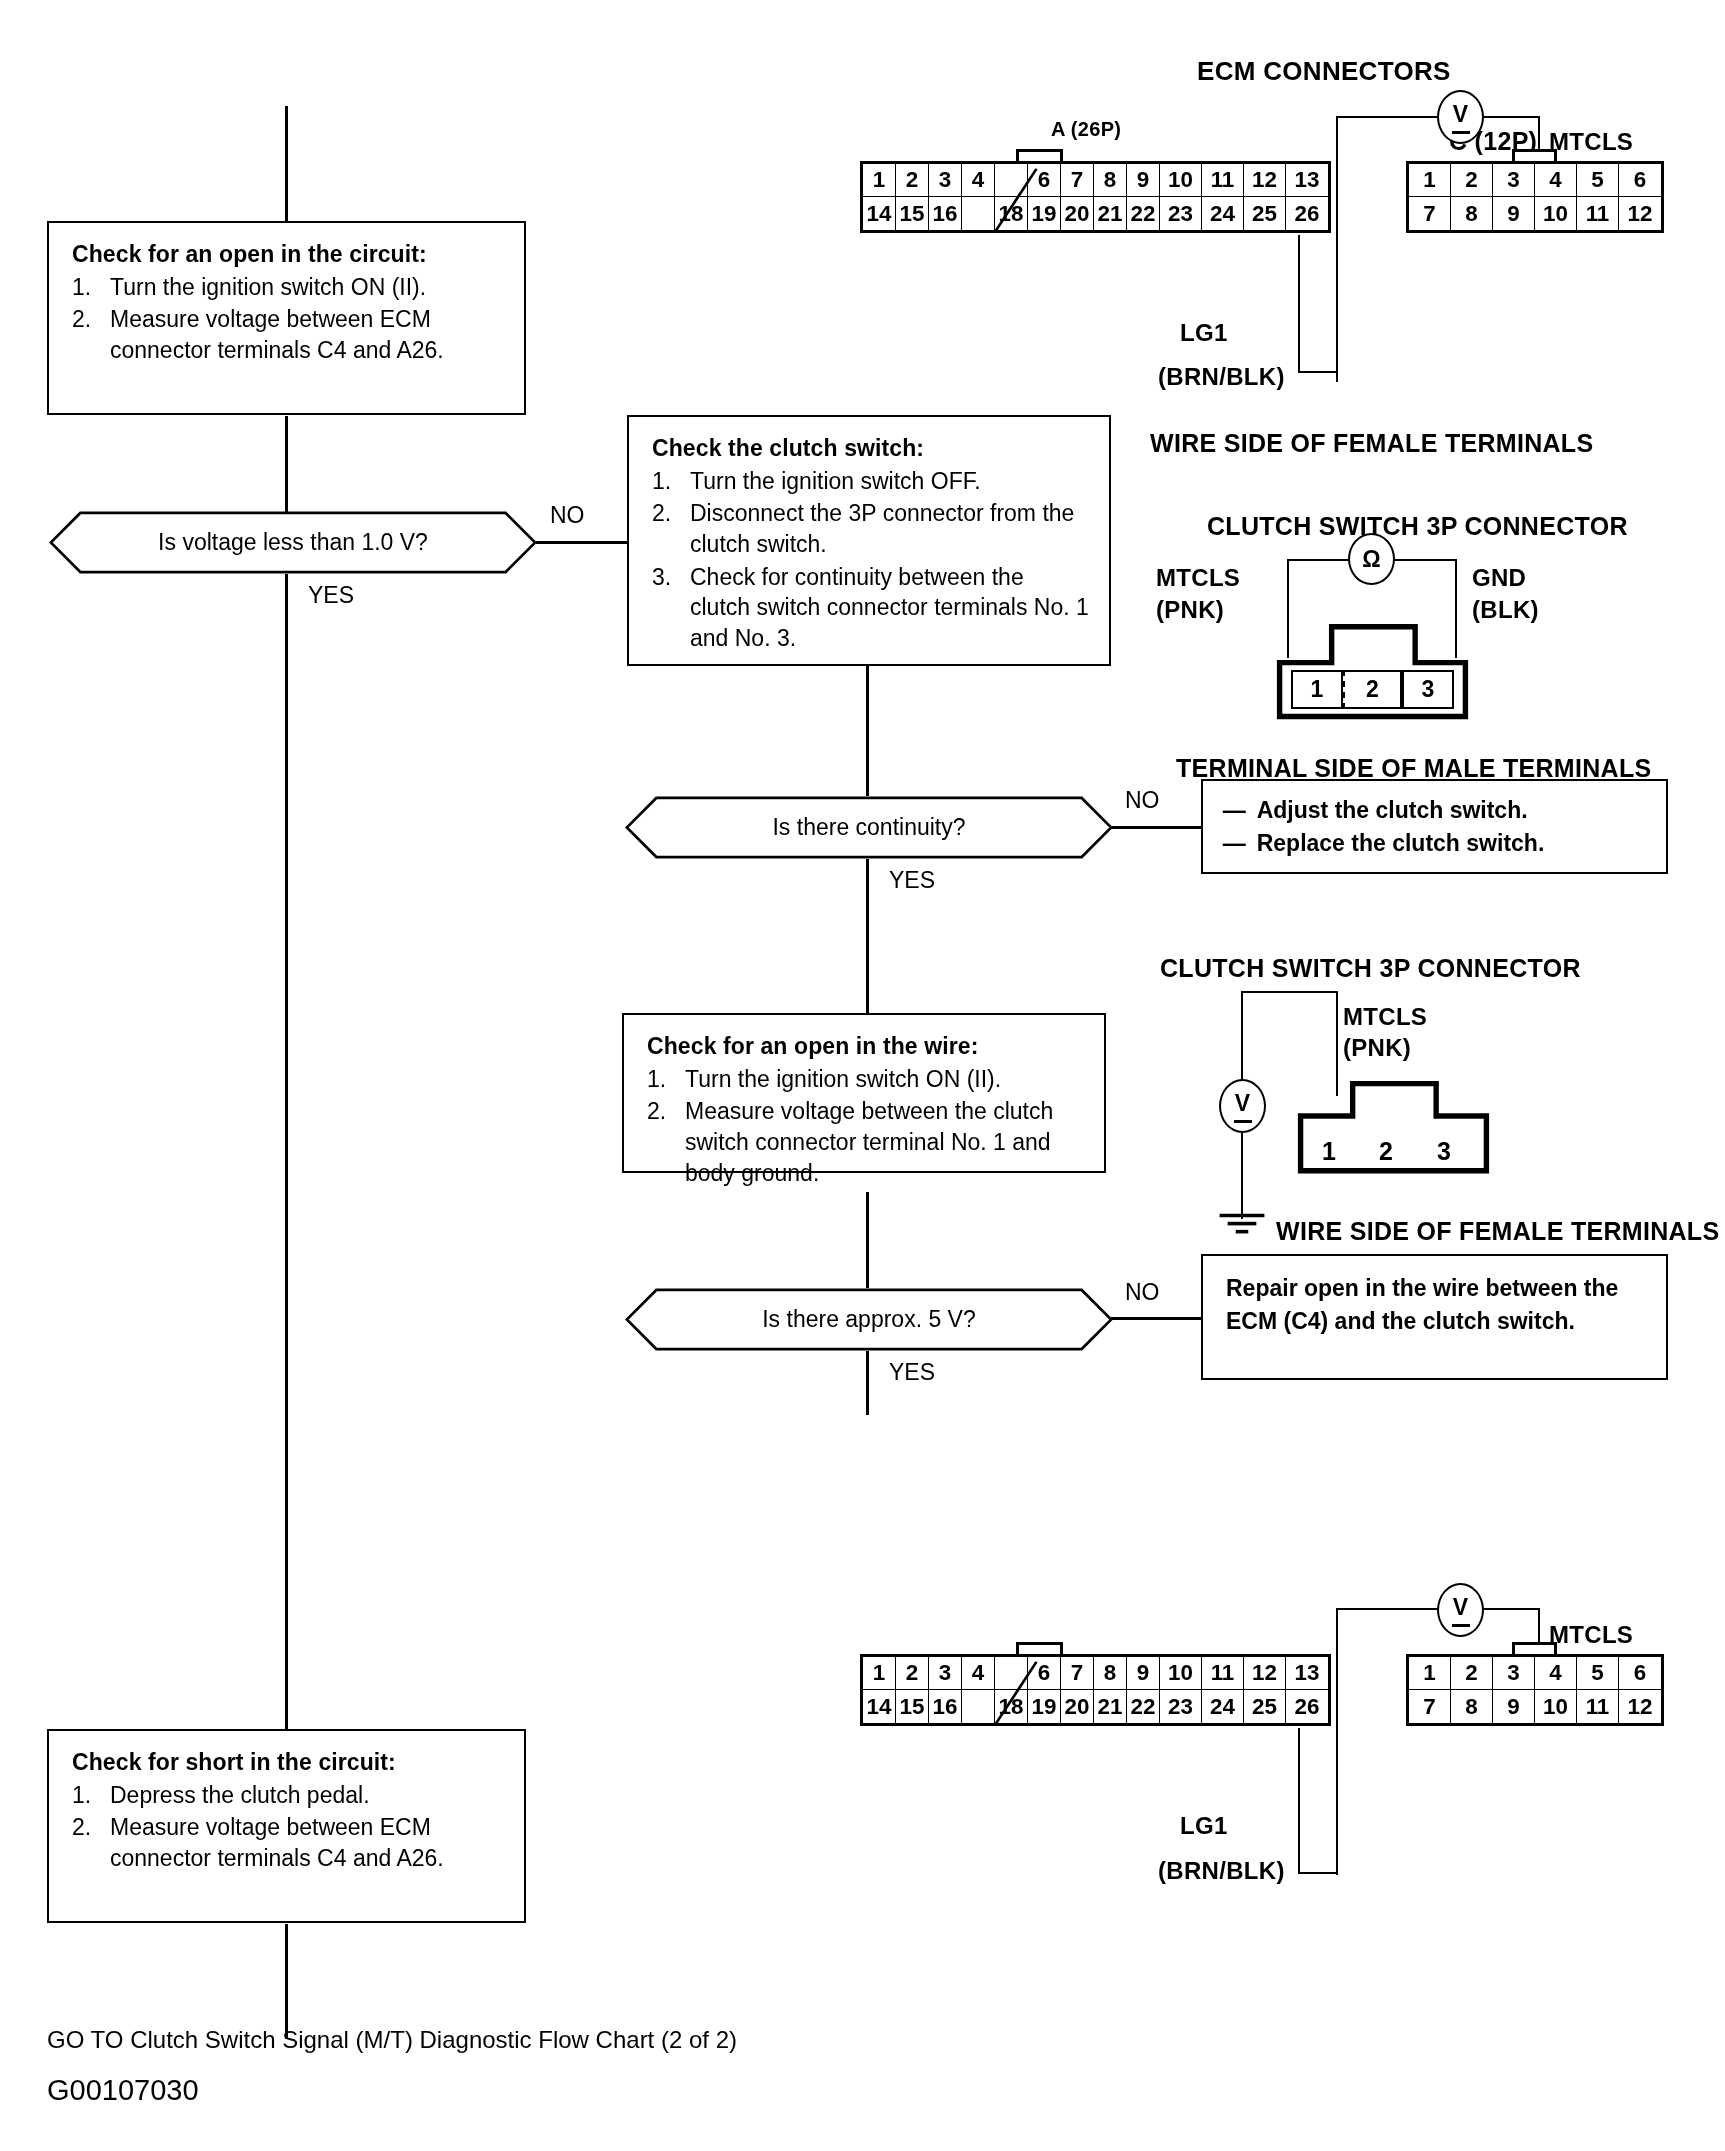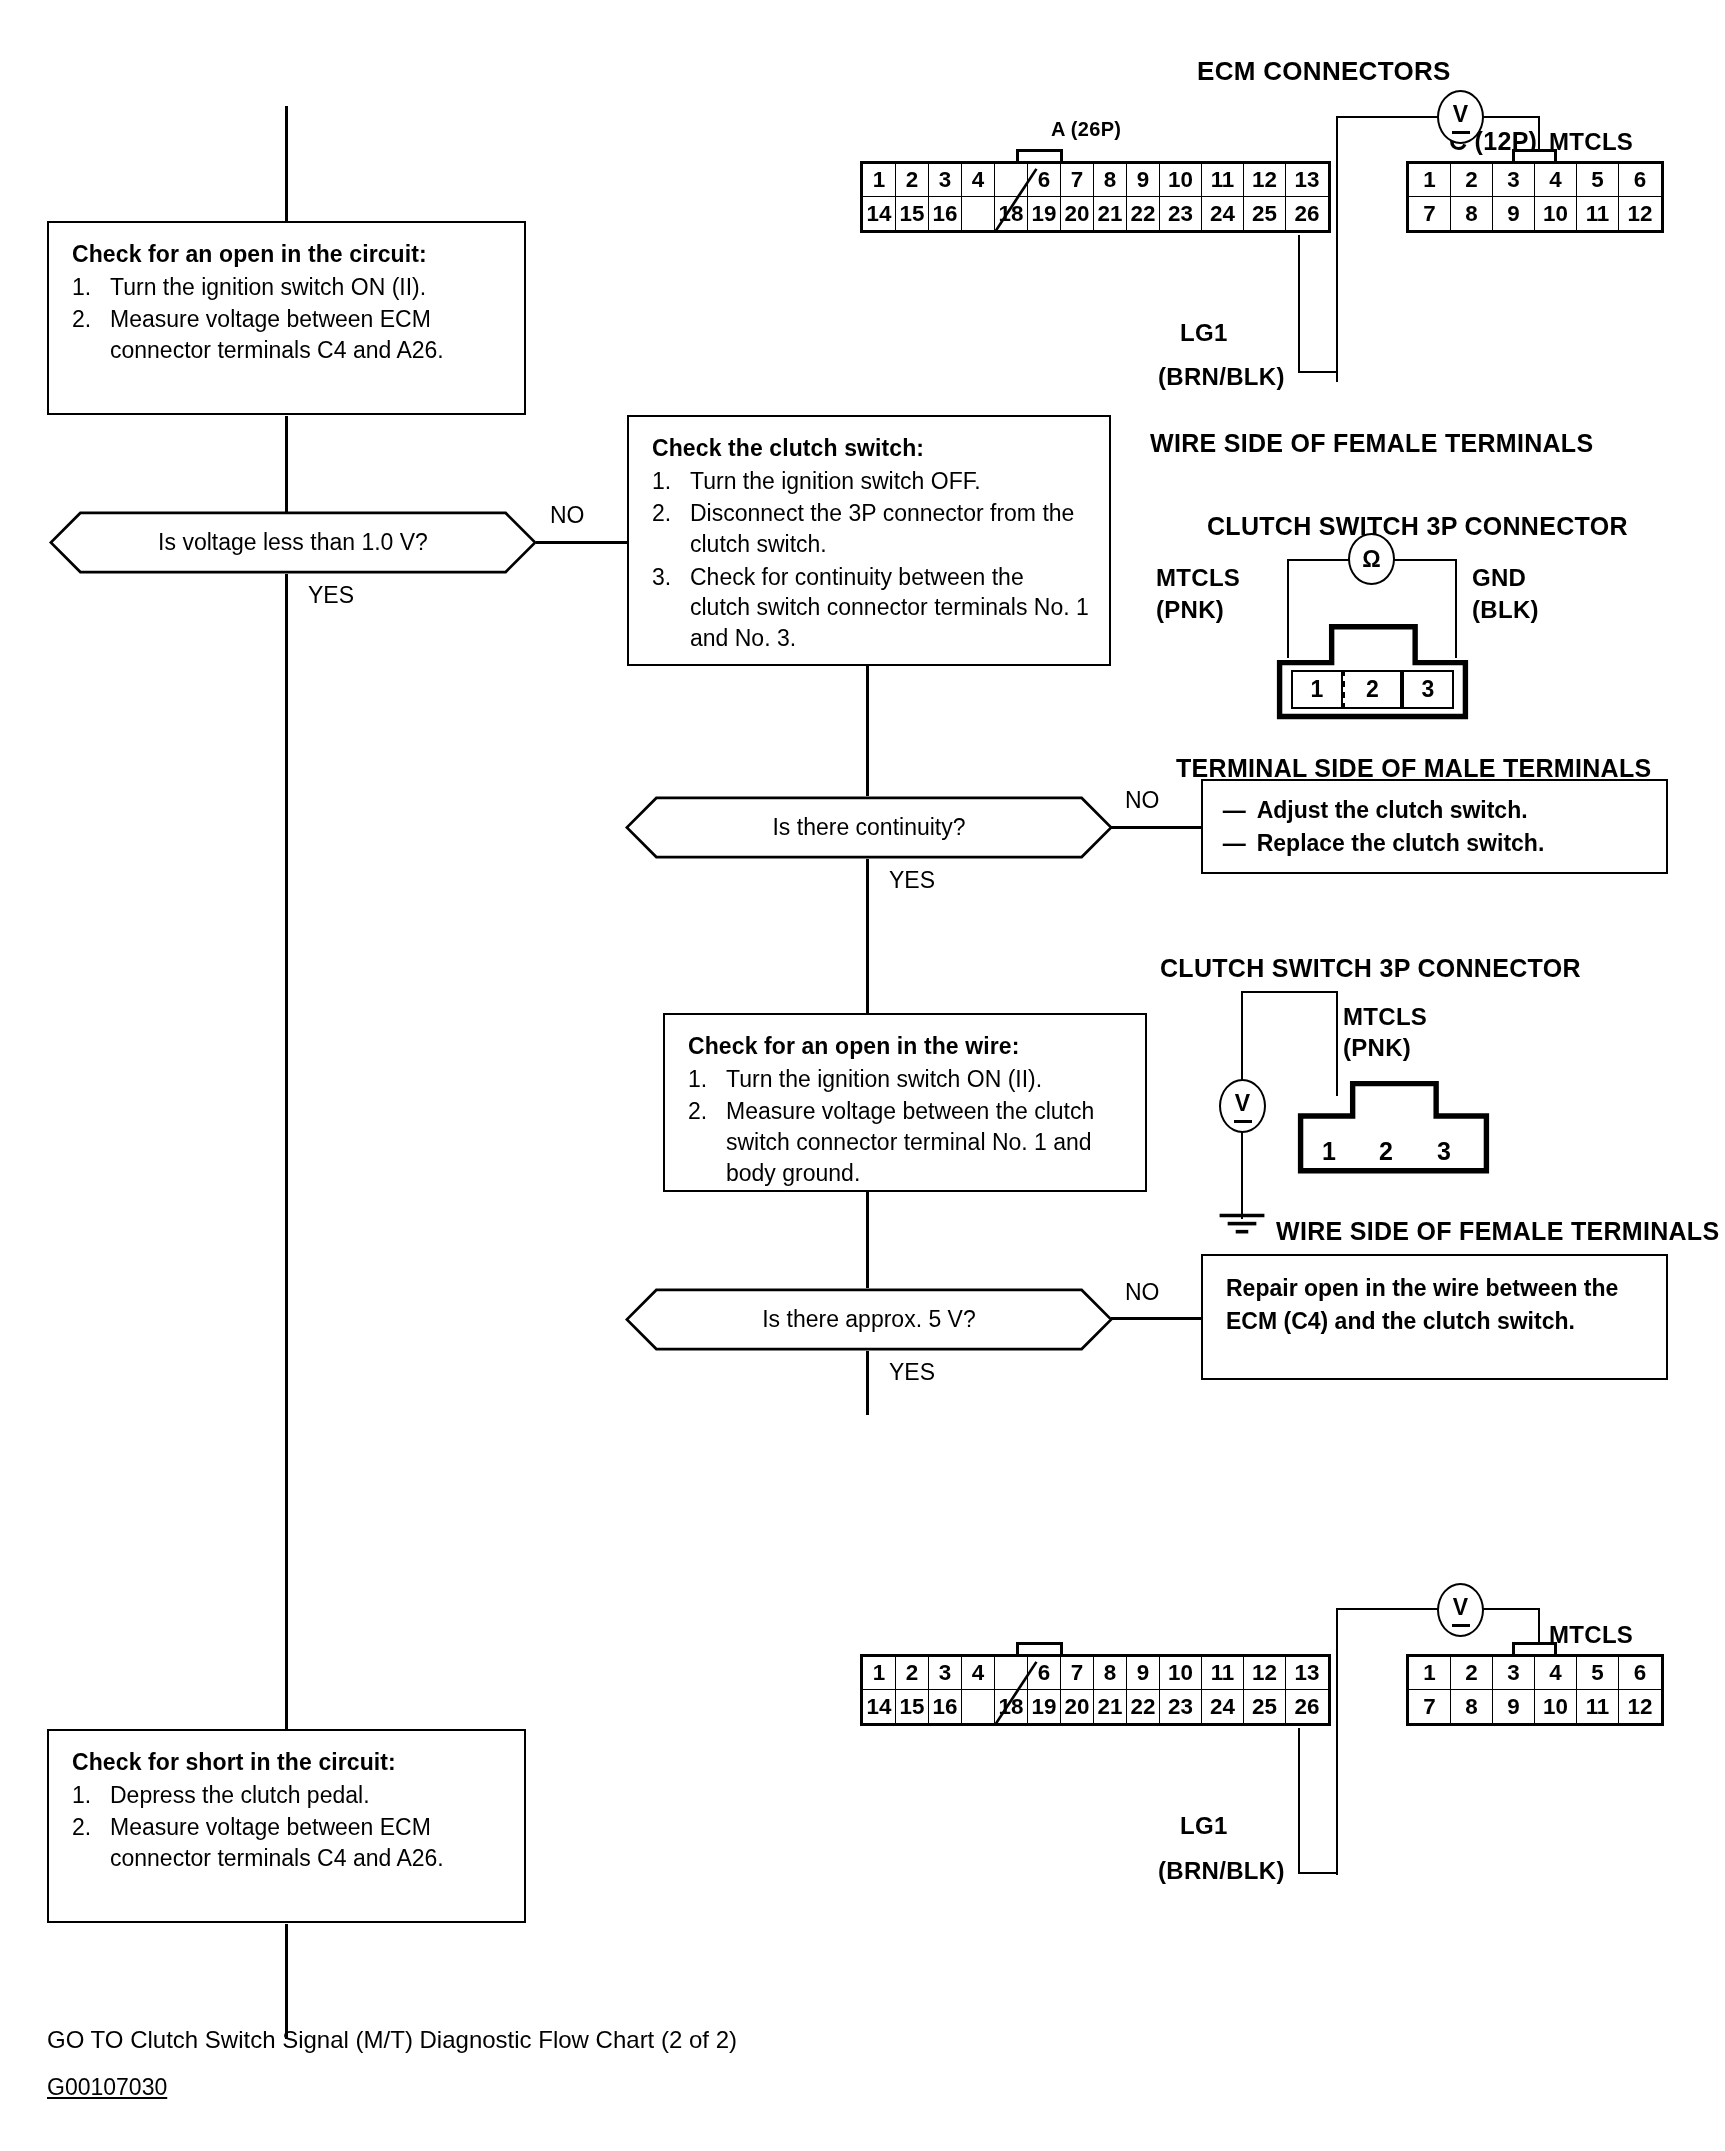--- a/index.html
+++ b/index.html
@@ -182,23 +182,22 @@
     background: #000;
   }
 
   .footer-txt {
     position: absolute;
     font-size: 24px;
     white-space: nowrap;
   }
   .code-txt {
     position: absolute;
-    font-size: 23px;
+    font-size: 29px;
     white-space: nowrap;
-    text-decoration: underline;
   }
 </style>
 </head>
 <body>
 
 <div id="page">
 
 
   <div class="vline" style="left:285px; top:106px; height:116px;"></div>
 
@@ -270,21 +269,21 @@
       <div class="dash-line">
         <span class="dash-mark">—</span>
         <span>Replace the clutch switch.</span>
       </div>
     </div>
   </div>
 
   <div class="vline" style="left:866px; top:859px; height:154px;"></div>
   <div class="lbl" style="left:889px; top:867px;">YES</div>
 
-  <div class="box" style="left:663px; top:1013px; width:484px; height:179px;">
+  <div class="box" style="left:622px; top:1013px; width:484px; height:160px;">
     <div class="box-inner">
       <div class="btitle">Check for an open in the wire:</div>
       <div class="bstep">
         <span class="bnum">1.</span>
         <span class="btxt">Turn the ignition switch ON (II).</span>
       </div>
       <div class="bstep">
         <span class="bnum">2.</span>
         <span class="btxt">Measure voltage between the clutch switch connector terminal No. 1 and body ground.</span>
       </div>

